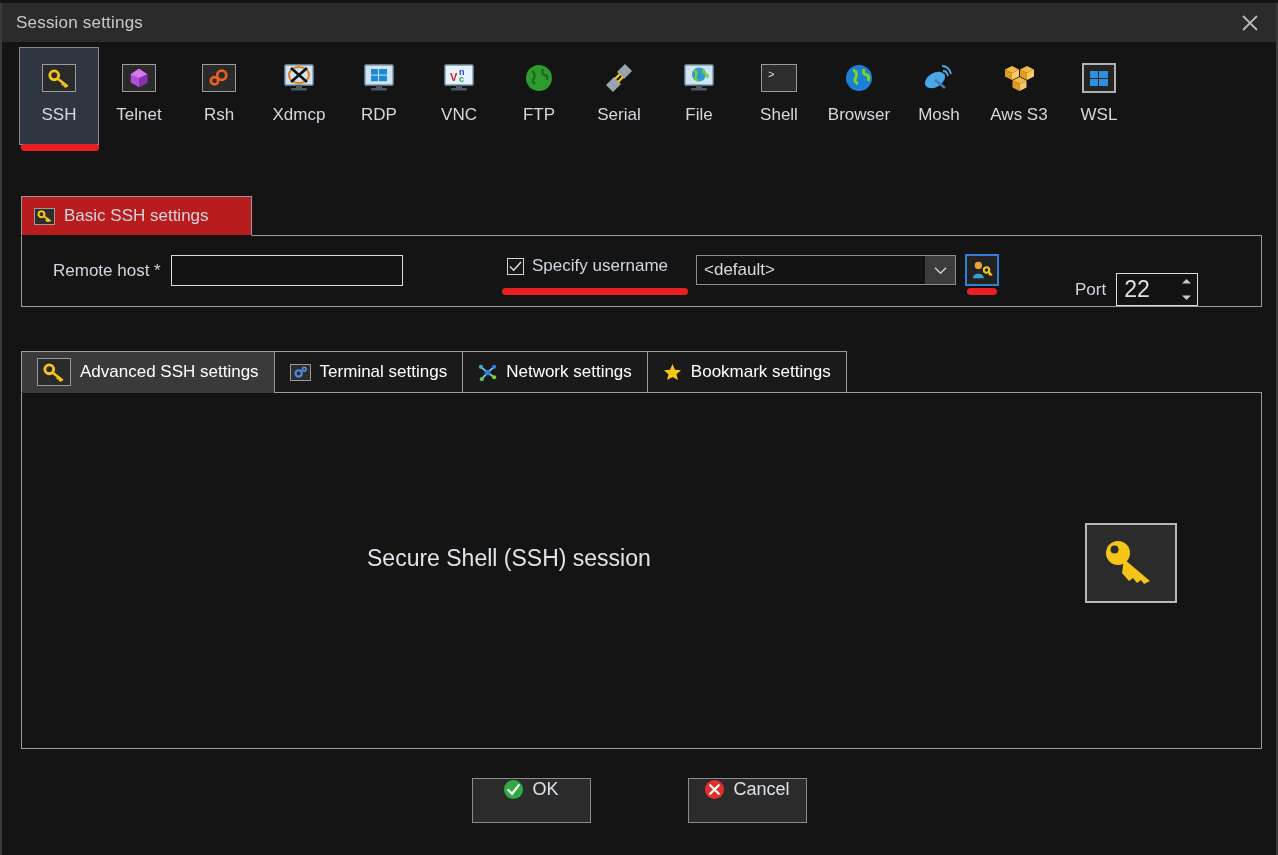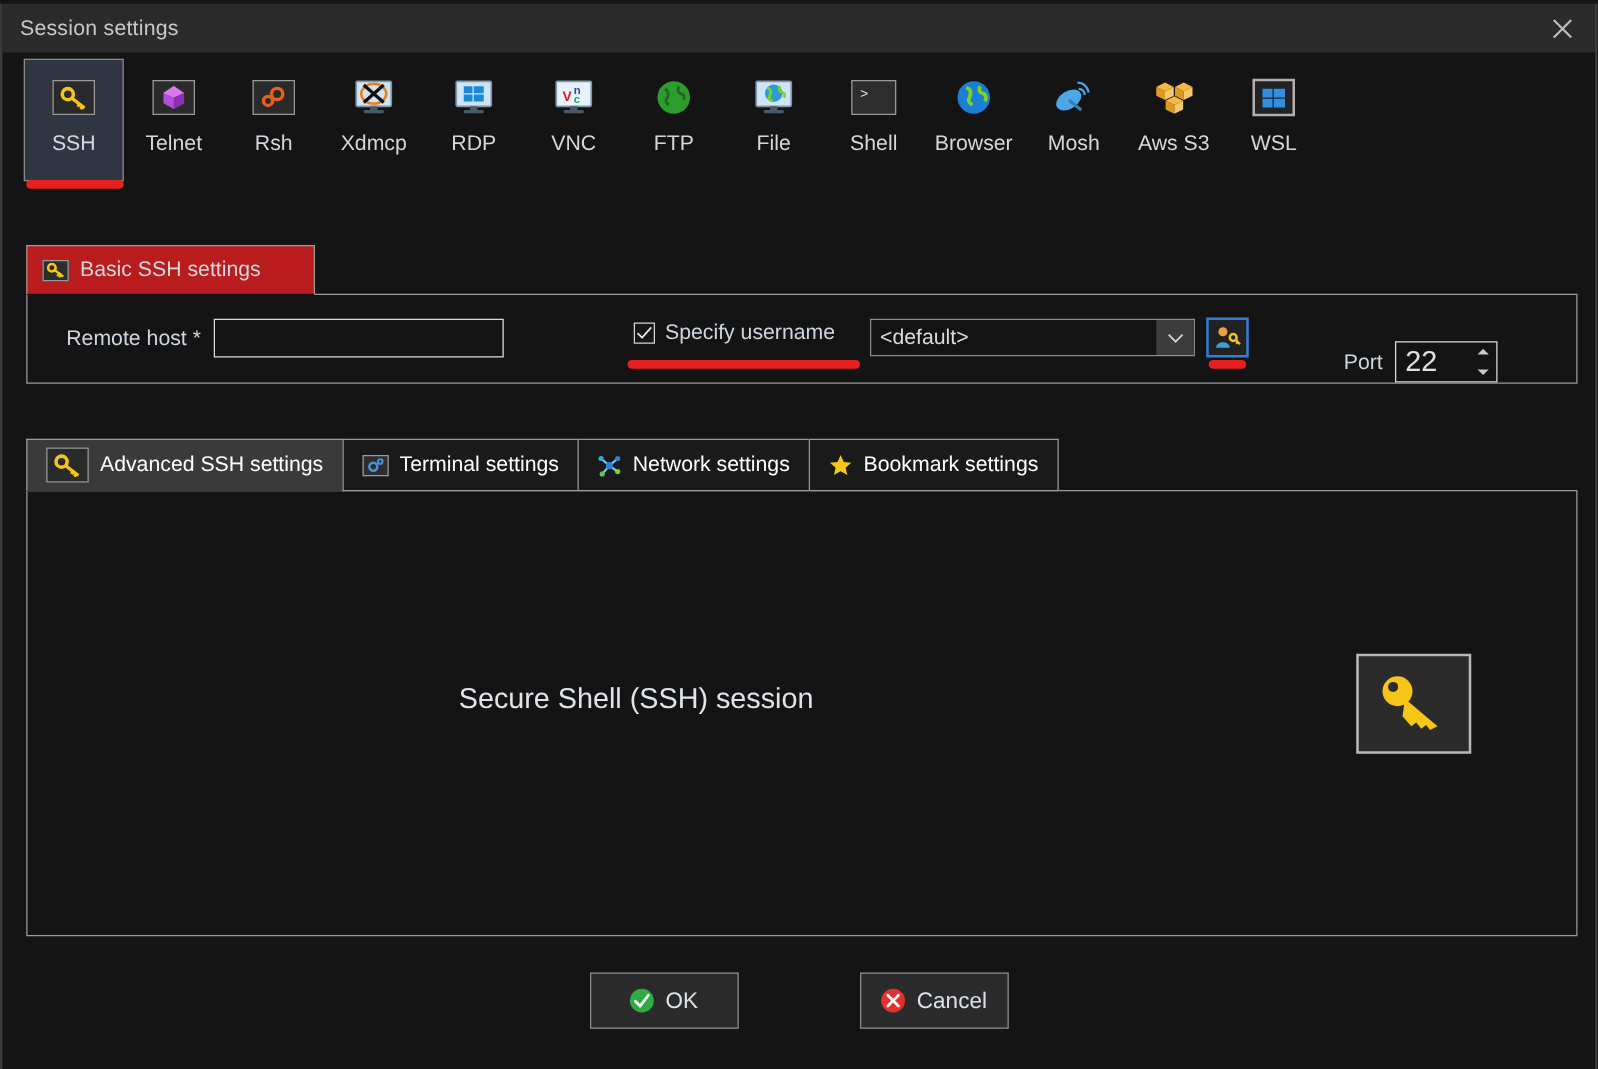--- a/index.html
+++ b/index.html
@@ -234,21 +234,21 @@
     position: absolute;
     left: 0; top: 775px;
     width: 1274px;
     display: flex; justify-content: center;
     gap: 97px;
   }
   .dlgbtn {
     width: 119px; height: 45px;
     background: #2b2b2b;
     border: 1px solid #8d8d8d;
-    display: flex; align-items: center; justify-content: center;
+    display: flex; align-items: flex-start; justify-content: center;
     gap: 8px;
     color: #dbe1e8;
     font-size: 18px;
     cursor: pointer;
   }
 </style>
 </head>
 <body>
 
 <div class="window">
@@ -338,20 +338,30 @@
         <span class="proto-label">VNC</span>
       </div>
       <div class="proto">
         <span class="proto-icon">
           <svg width="36" height="32" viewBox="0 0 36 32">
             <circle cx="18" cy="16" r="13" fill="#2e9b2e"></circle>
             <path d="M11 9 q4 3 2 7 q-3 3 1 6 M22 7 q-2 5 2 6 q3 1 2 5" stroke="#1c6b1c" stroke-width="2.4" fill="none"></path>
           </svg>
         </span>
         <span class="proto-label">FTP</span>
+      </div>
+      <div class="proto">
+        <span class="proto-icon">
+          <svg width="34" height="30" viewBox="0 0 34 30">
+            <path d="M4 22 L12 14 L19 21 L11 29 Z" fill="#9aa4ad"></path>
+            <path d="M30 8 L22 16 L15 9 L23 1 Z" fill="#9aa4ad"></path>
+            <path d="M13 16 L18 11 M16 19 L21 14" stroke="#f5c518" stroke-width="2.4"></path>
+          </svg>
+        </span>
+        <span class="proto-label">Serial</span>
       </div>
       <div class="proto">
         <span class="proto-icon">
           <svg width="34" height="30" viewBox="0 0 34 30">
             <rect x="3" y="2" width="28" height="20" rx="1" fill="#cfe4f5" stroke="#7f98ab" stroke-width="1.4"></rect>
             <rect x="14" y="22" width="6" height="4" fill="#4a5a66"></rect>
             <rect x="9" y="25" width="16" height="2.6" rx="1" fill="#4a5a66"></rect>
             <circle cx="17" cy="11.5" r="7" fill="#2e9bd6"></circle>
             <path d="M12 7 q4 3 2 6 q-2 3 2 5 M22 6 q-2 4 2 5 q3 1 1 4" stroke="#7ed321" stroke-width="2.2" fill="none"></path>
           </svg>

